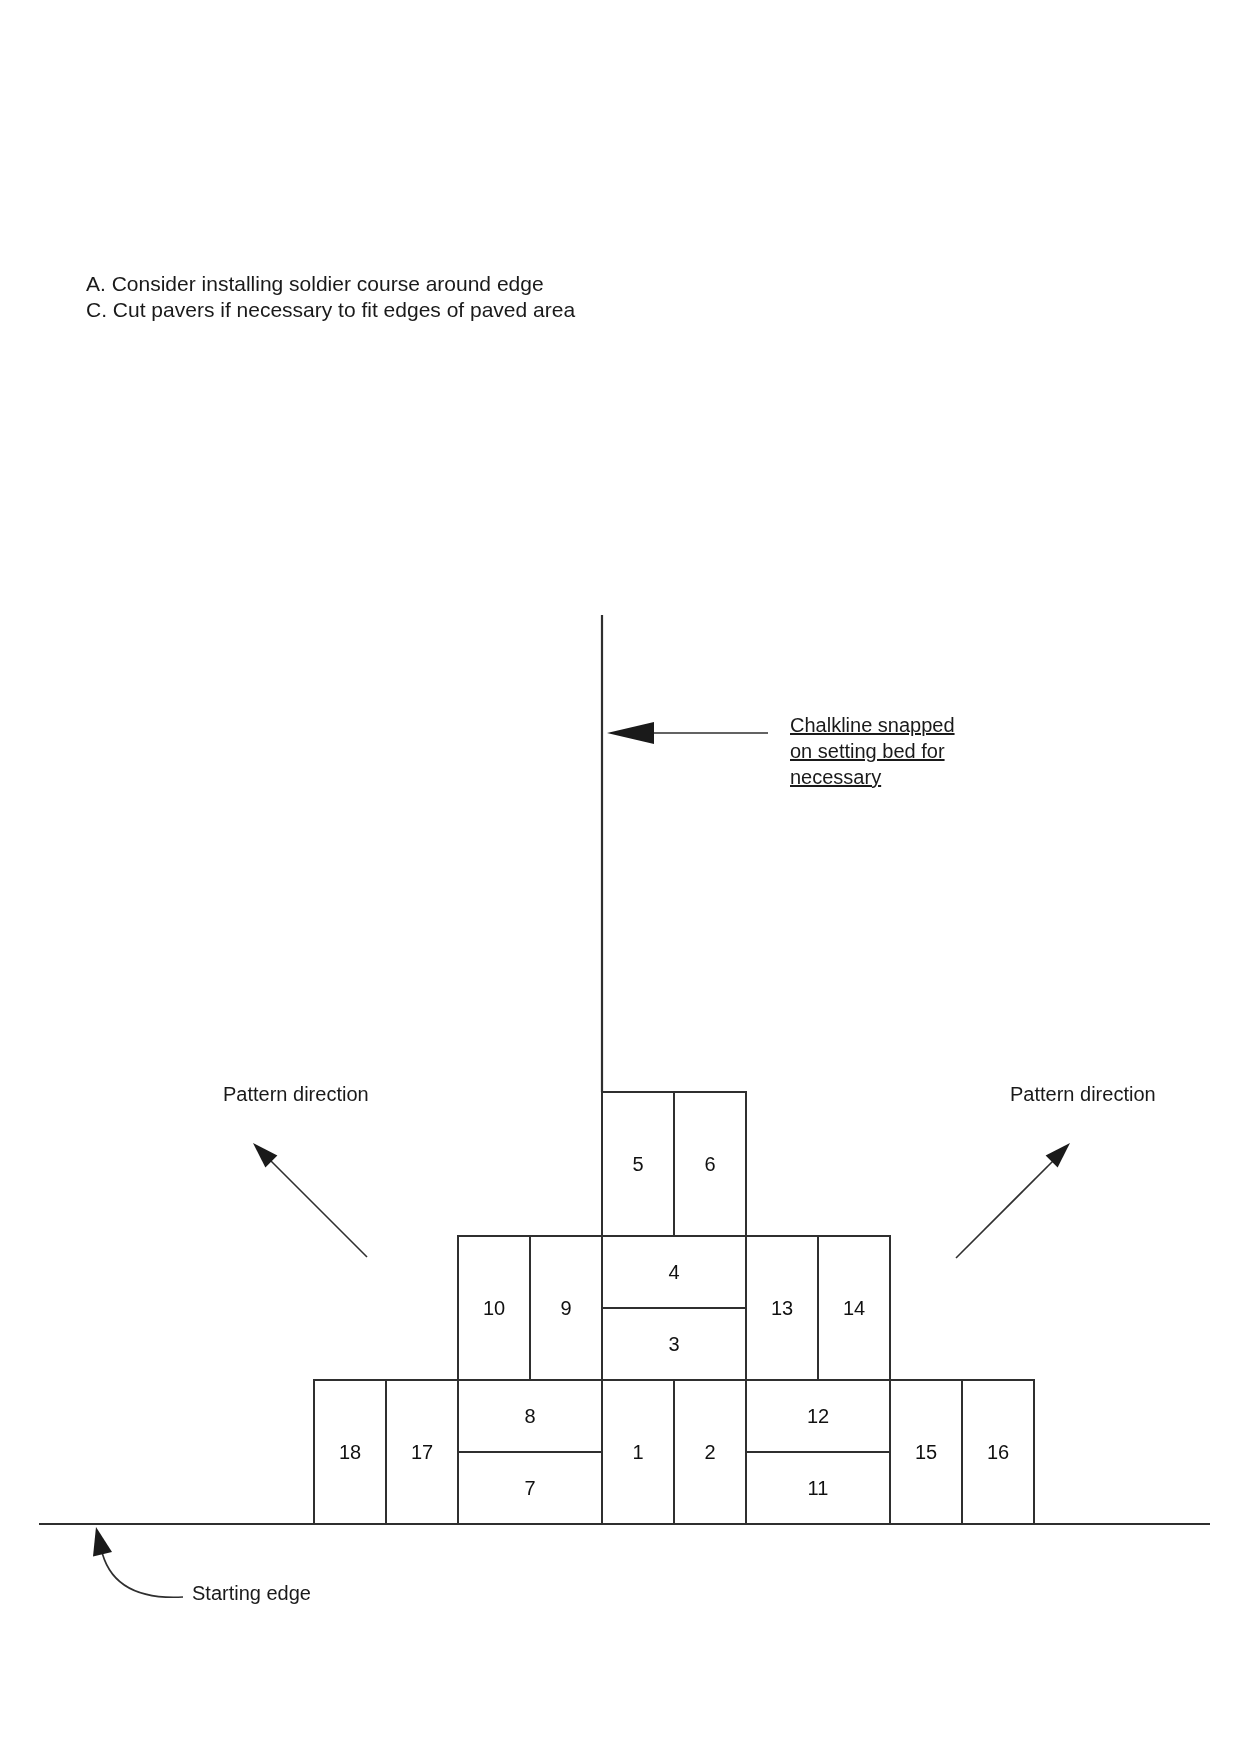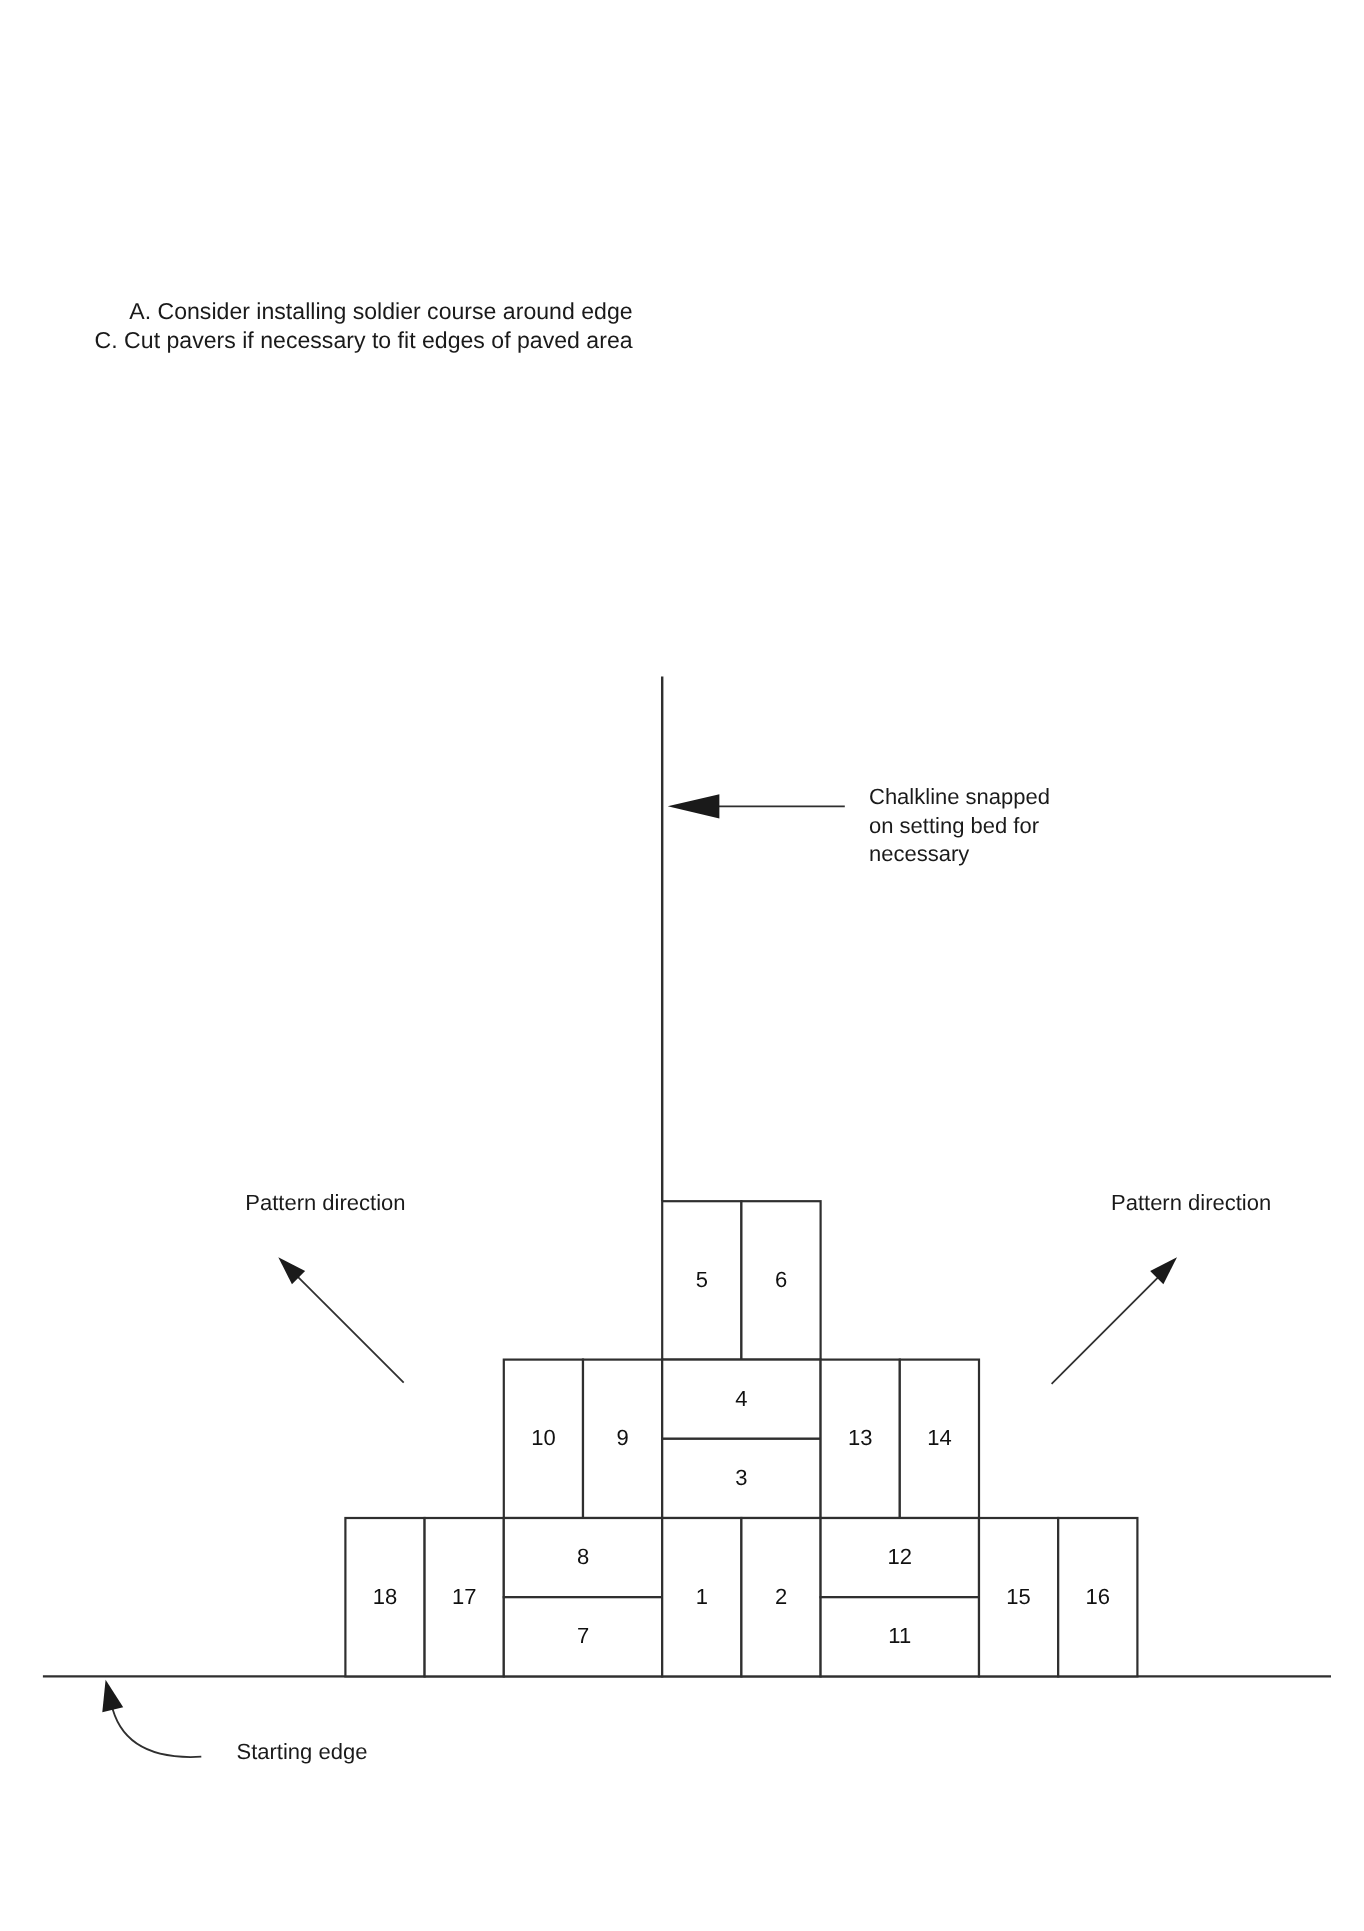--- a/index.html
+++ b/index.html
@@ -17,38 +17,37 @@
     overflow: hidden;
   }
   .notes {
     position: absolute;
     left: 86px;
     top: 271px;
     font-size: 21px;
     line-height: 26px;
     color: #1a1a1a;
     white-space: nowrap;
-    text-align: right;
   }
   .diagram-svg {
     position: absolute;
     left: 0;
     top: 0;
   }
   .label {
     position: absolute;
     font-size: 20px;
     line-height: 26px;
     color: #1a1a1a;
     white-space: nowrap;
   }
-  .chalkline-label { left: 790px; top: 712px; }
+  .chalkline-label { left: 790px; top: 712px; text-decoration: underline; }
   .pattern-left    { left: 223px; top: 1081px; }
   .pattern-right   { left: 1010px; top: 1081px; }
-  .starting-edge   { left: 192px; top: 1580px; margin-left: 23px; }
+  .starting-edge   { left: 192px; top: 1580px; }
   svg text {
     font-family: "Liberation Sans", sans-serif;
     font-size: 20px;
     fill: #111111;
   }
 </style>
 </head>
 <body>
 
 <div class="page">

